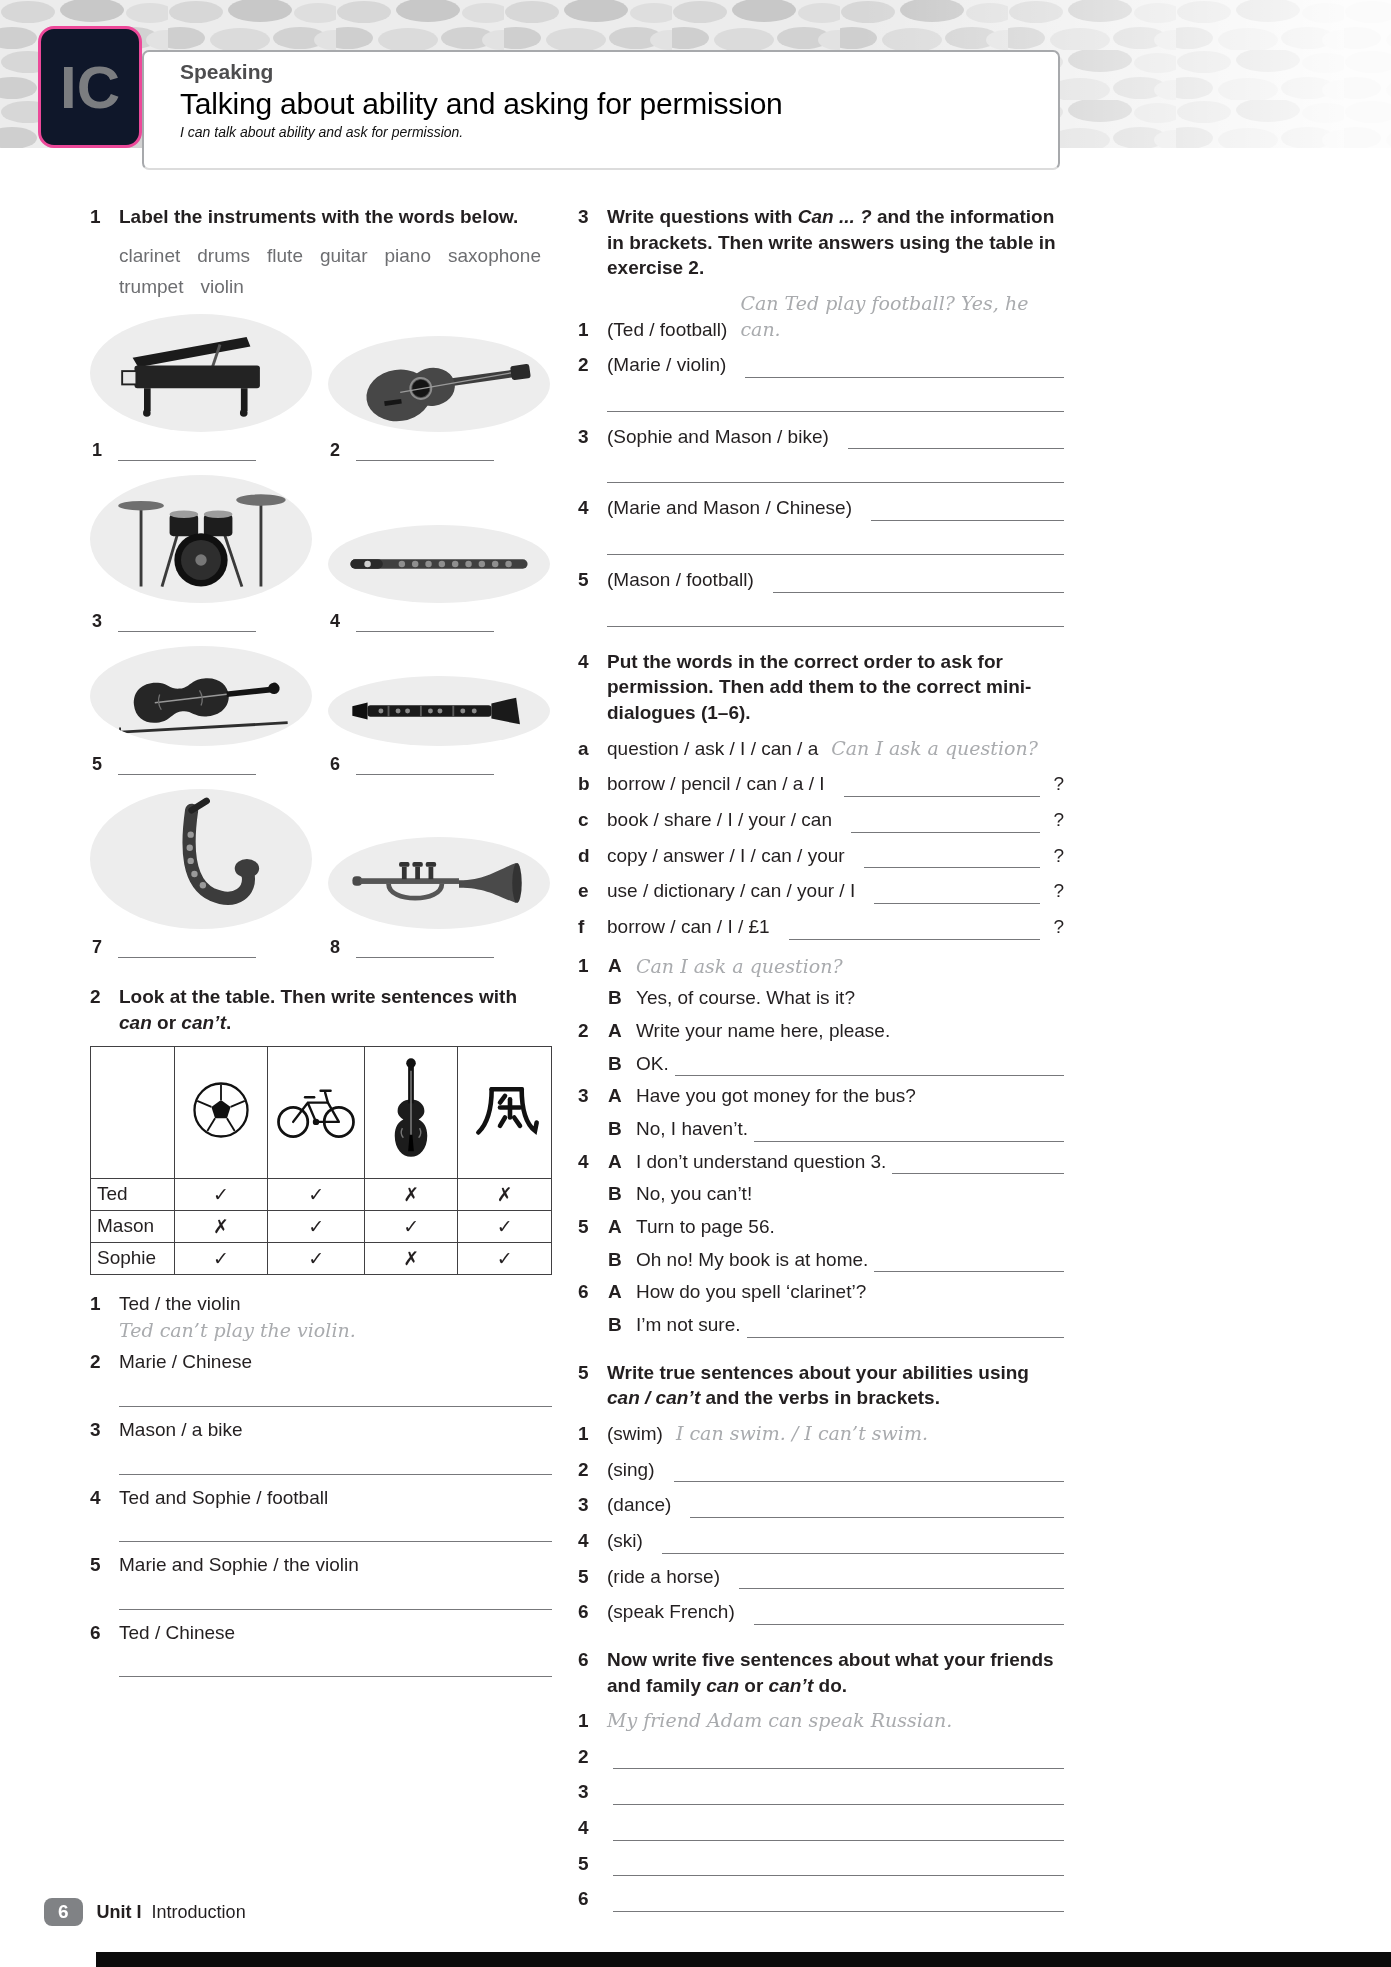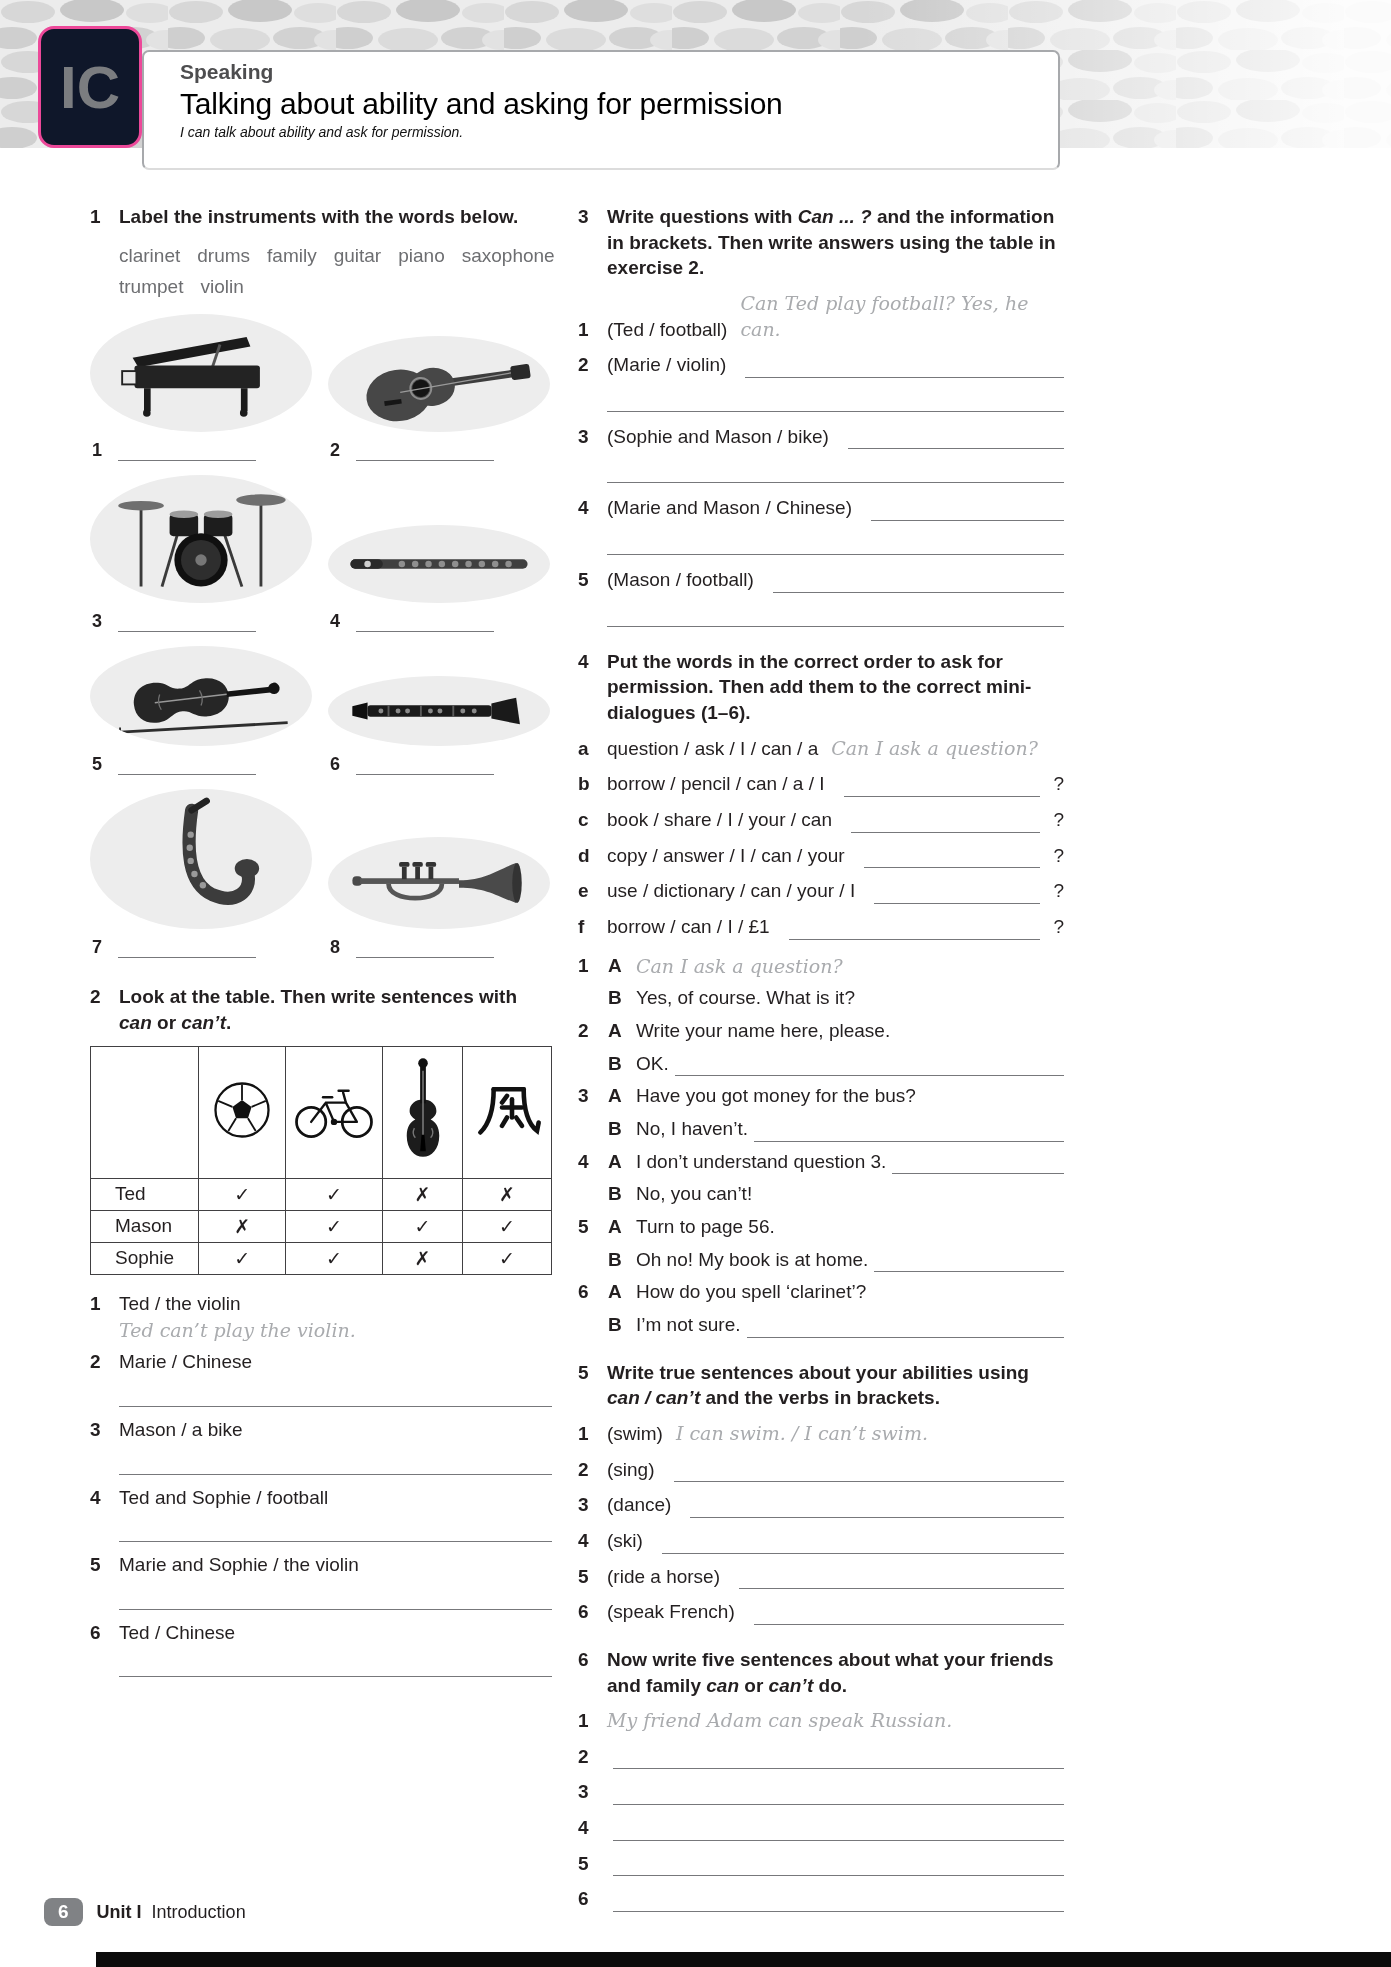--- a/index.html
+++ b/index.html
@@ -46,21 +46,21 @@
   .eh-sax { height: 140px; }   .eh-trumpet { height: 92px; }
   .instr-label { display: flex; align-items: flex-end; gap: 10px; margin: 8px 0 4px 2px;
                  font-size: 18px; font-weight: bold; }
   .blank { display: inline-block; border-bottom: 1.5px solid #77787b; }
   .blank-instr { width: 138px; height: 16px; }
 
   
   .ex2-table { border-collapse: collapse; margin: 4px 0 16px 0; }
   .ex2-table td { border: 1.5px solid #414042; font-size: 19px; }
   .icon-cell { width: 94px; height: 130px; text-align: center; vertical-align: middle; padding: 4px; }
-  .name-cell { width: 84px; padding: 4px 24px; }
+  .name-cell { width: 84px; padding: 4px 6px; }
   .mark-cell { text-align: center; padding: 4px; font-size: 20px; }
 
   
   .wi { margin-bottom: 8px; }
   .wi-label { display: flex; gap: 13px; font-size: 19px; line-height: 1.35; }
   .wi-num { font-weight: bold; width: 16px; flex: none; }
   .hand { font-family: "DejaVu Serif", serif; font-style: italic; color: #a9abae; font-size: 19px; }
   .wi-answer { margin: 3px 0 8px 29px; }
   .wi-blankline { border-bottom: 1.5px solid #77787b; height: 32px; margin: 0 0 10px 29px; }
 
@@ -127,21 +127,21 @@
 
     <div class="col-left">
 
       <div class="section">
         <div class="ex-head">
           <span class="ex-num">1</span>
           <span class="ex-inst">Label the instruments with the words below.</span>
         </div>
         <div class="word-bank">
           <div>
-            <span>clarinet</span><span>drums</span><span>family</span><span>guitar</span><span>piano</span><span>saxophone</span>
+            <span>clarinet</span><span>drums</span><span>flute</span><span>guitar</span><span>piano</span><span>saxophone</span>
           </div>
           <div>
             <span>trumpet</span><span>violin</span>
           </div>
         </div>
 
         <div class="instr-grid">
 
           <div class="instr-cell">
             <div class="instr-ellipse eh-piano">

